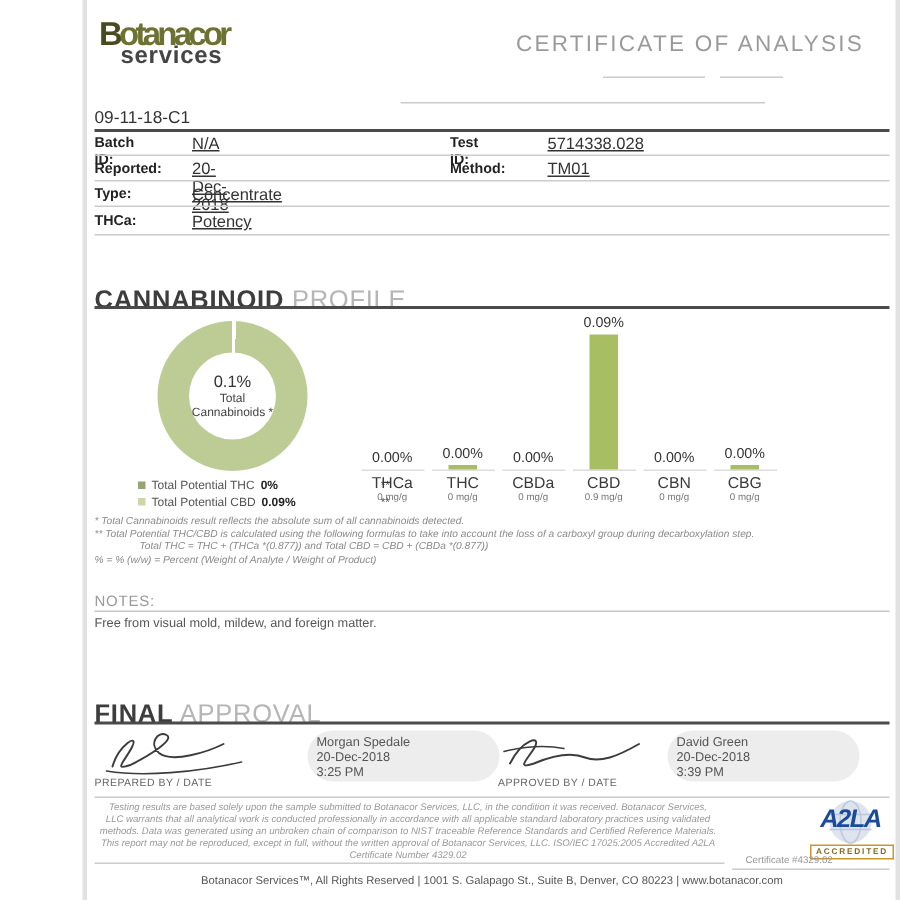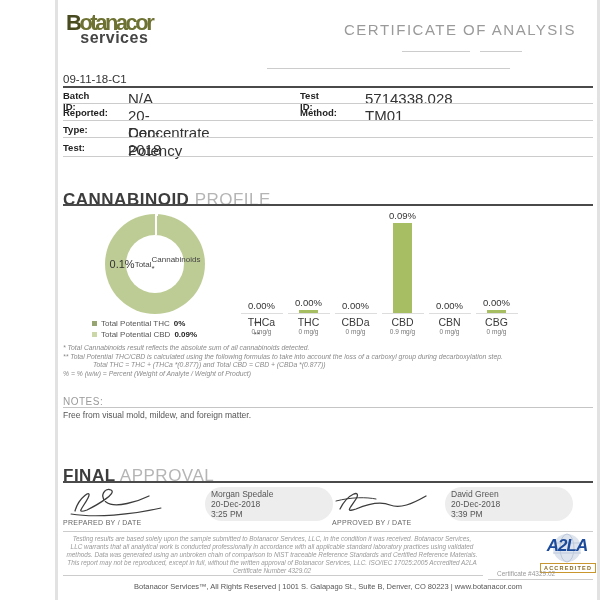--- a/index.html
+++ b/index.html
@@ -10,30 +10,30 @@
   
   .brand { font-weight:900; font-size:22px; letter-spacing:-2.5px; color:#6d7233; line-height:1; }
   .brand .b1 { color:#474b1f; }
   .brand-sub { text-align:right; font-size:16px; font-weight:bold; color:#454545; letter-spacing:.5px; margin-top:-5px; padding-right:4px; }
   .coa-title { font-size:15px; color:#9a9a9a; letter-spacing:1.5px; }
   .hline { border-top:1px solid #ccc; height:0; }
   .hline-dark { border-top:2px solid #4a4a4a; height:0; }
   .hline-mid { border-top:1px solid #c5c5c5; height:0; }
   
   .ilabel { font-size:9.5px; font-weight:bold; color:#222; }
-  .ivalue { font-size:15px; color:#333; }
+  .ivalue { font-size:11px; color:#333;text-decoration:underline; }
   .sample-name { font-size:11.5px; color:#333; }
   
   .sec-title { font-size:17px; letter-spacing:.5px; }
   .sec-strong { color:#3d3d3d; font-weight:bold; }
   .sec-light { color:#b5b5b5; }
   
   .donut { width:100px; height:100px; border-radius:50%; position:relative; }
   .donut-hole { position:absolute; left:21px; top:21px; width:58px; height:58px; border-radius:50%; background:#fff;
-    display:flex; flex-direction:row; align-items:center; justify-content:center; }
+    display:flex; flex-direction:column; align-items:center; justify-content:center; }
   .donut-pct { font-size:11px; color:#333; }
   .donut-sub { font-size:8px; color:#444; line-height:9px; }
   .legend-row { display:flex; align-items:center; font-size:8px; color:#555; line-height:11px; width:168px; }
   .sw { width:5px; height:5px; margin-right:4px; flex:0 0 auto; }
   .legend-val { color:#222; font-weight:bold; margin-left:4px; }
   .legend-mark { margin-left:auto; color:#555; }
   
   .barchart { display:flex; }
   .bcol { width:47px; }
   .bstack { height:108px; display:flex; flex-direction:column; justify-content:flex-end; align-items:center; }
@@ -90,21 +90,21 @@
       <span class="abs ilabel" style="left:237px;">Method:</span>
       <span class="abs ivalue" style="left:302px;">TM01</span>
     </div>
     <div class="abs hline" style="left:0; top:30px; width:530px;"></div>
     <div class="abs" style="top:34px;">
       <span class="abs ilabel" style="left:0;">Type:</span>
       <span class="abs ivalue" style="left:65px;">Concentrate</span>
     </div>
     <div class="abs hline" style="left:0; top:47px; width:530px;"></div>
     <div class="abs" style="top:52px;">
-      <span class="abs ilabel" style="left:0;">Test:</span>
+      <span class="abs ilabel" style="left:0;">THCa:</span>
       <span class="abs ivalue" style="left:65px;">Potency</span>
     </div>
     <div class="abs hline" style="left:0; top:66px; width:530px;"></div>
   </div>
 
   <div class="abs sec-title" style="left:63px; top:190px;">
     <span class="sec-strong">CANNABINOID</span>
     <span class="sec-light">PROFILE</span>
   </div>
   <div class="abs hline-dark" style="left:63px; top:204px; width:530px;"></div>

